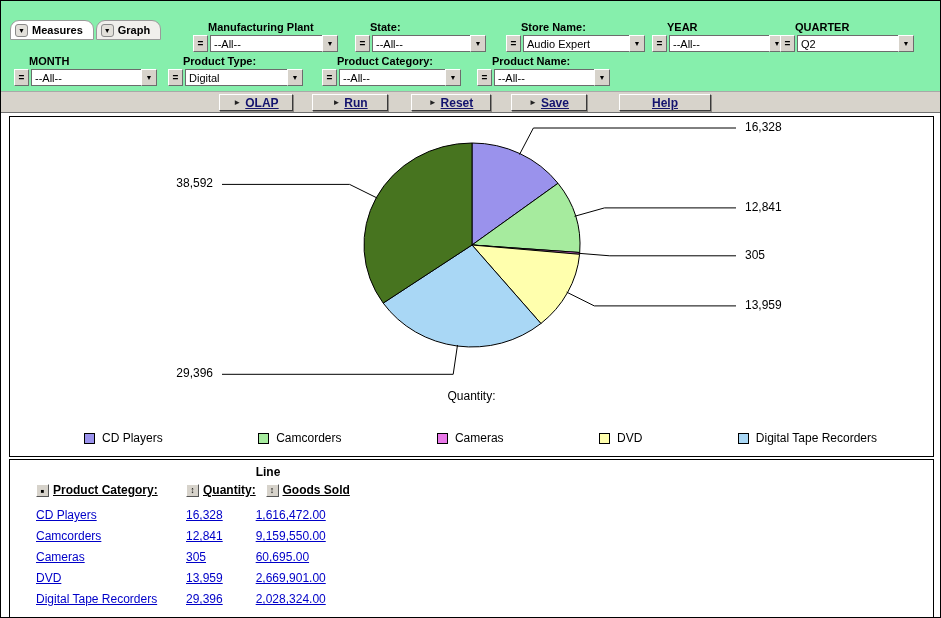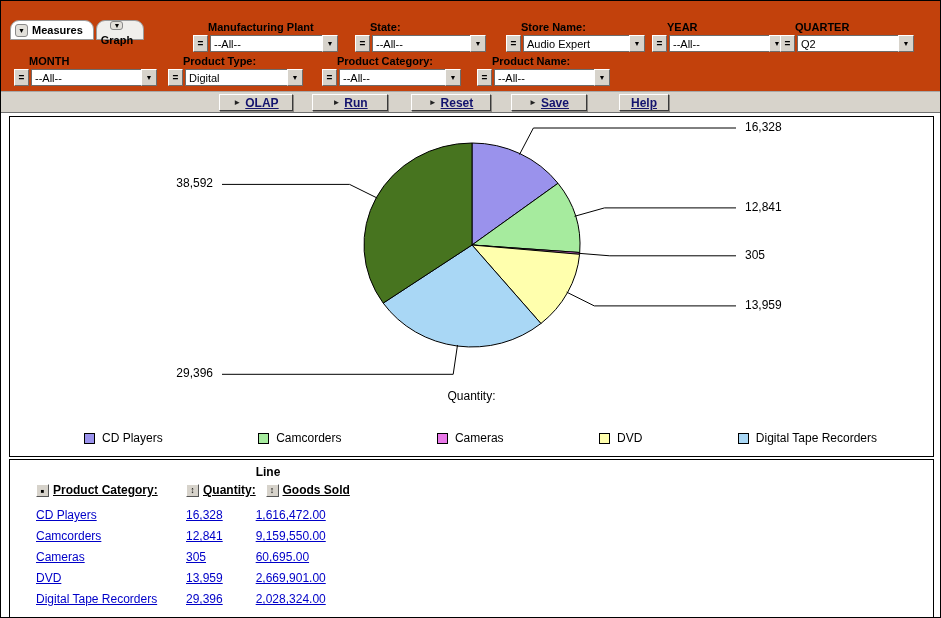--- a/index.html
+++ b/index.html
@@ -1,26 +1,26 @@
 <!DOCTYPE html>
 <html><head>
 <meta charset="utf-8">
 <style>
   * { box-sizing: border-box; margin: 0; padding: 0; }
   body { font-family: "Liberation Sans", sans-serif; background: #fff; }
   .screen { position: relative; width: 941px; height: 618px; border: 1px solid #000;
             background: #fff; overflow: hidden; }
 
   
-  .header { position: absolute; left: 0; top: 0; width: 100%; height: 90px; background: #c2410c; }
+  .header { position: absolute; left: 0; top: 0; width: 100%; height: 90px; background: #86efac; }
 
   .tabs { position: absolute; left: 9px; top: 19px; display: flex; align-items: flex-end; gap: 2px; }
   .tab { display: flex; align-items: center; gap: 4px; height: 20px; padding: 0 10px 0 4px;
          border: 1px solid #9a9a9a; border-radius: 9px 9px 0 0; background: #fff; cursor: pointer; }
-  .tab.back { background: #f0efec; flex-direction: column; }
+  .tab.back { background: #f0efec; }
   .tab-arrow { width: 13px; height: 13px; border: 1px solid #8a8a8a; border-radius: 3px;
                background: #e2e0da; font-size: 7px; display: flex; align-items: center; justify-content: center; }
   .tab-label { font-size: 11px; font-weight: bold; color: #000; }
 
   .fgroup { position: absolute; }
   .flabel { font-size: 11px; font-weight: bold; margin-left: 15px; margin-bottom: 2px; white-space: nowrap; }
   .fctrl { display: flex; height: 17px; }
   .eqbtn { width: 15px; height: 17px; font-size: 10px; font-weight: bold; background: #d7d3cb;
            border: 1px solid; border-color: #fff #6c6c6c #6c6c6c #fff; margin-right: 2px;
            display: flex; align-items: center; justify-content: center; cursor: pointer; }
@@ -175,21 +175,21 @@
       <span class="tbtn-label">Run</span>
     </div>
     <div class="tbtn" style="left:410px; width:80px;">
       <span class="btn-arrow">►</span>
       <span class="tbtn-label">Reset</span>
     </div>
     <div class="tbtn" style="left:510px; width:76px;">
       <span class="btn-arrow">►</span>
       <span class="tbtn-label">Save</span>
     </div>
-    <div class="tbtn" style="left:618px; width:50px;">
+    <div class="tbtn" style="left:618px; width:92px;">
       <span class="tbtn-label">Help</span>
     </div>
   </div>
 
   <div class="graph">
     <svg id="pie-svg" width="923" height="339">
         <path d="M 462 128 L 462.0 26.0 A 108 102 0 0 1 548.0 66.3 Z" fill="#9a92ec" stroke="#000"></path>
         <polyline points="509.5,37.5 523.4,11.0 726,11.0" fill="none" stroke="#000"></polyline>
         <path d="M 462 128 L 548.0 66.3 A 108 102 0 0 1 569.7 135.5 Z" fill="#a6eb9e" stroke="#000"></path>
         <polyline points="564.5,99.3 594.5,90.9 726,90.9" fill="none" stroke="#000"></polyline>

